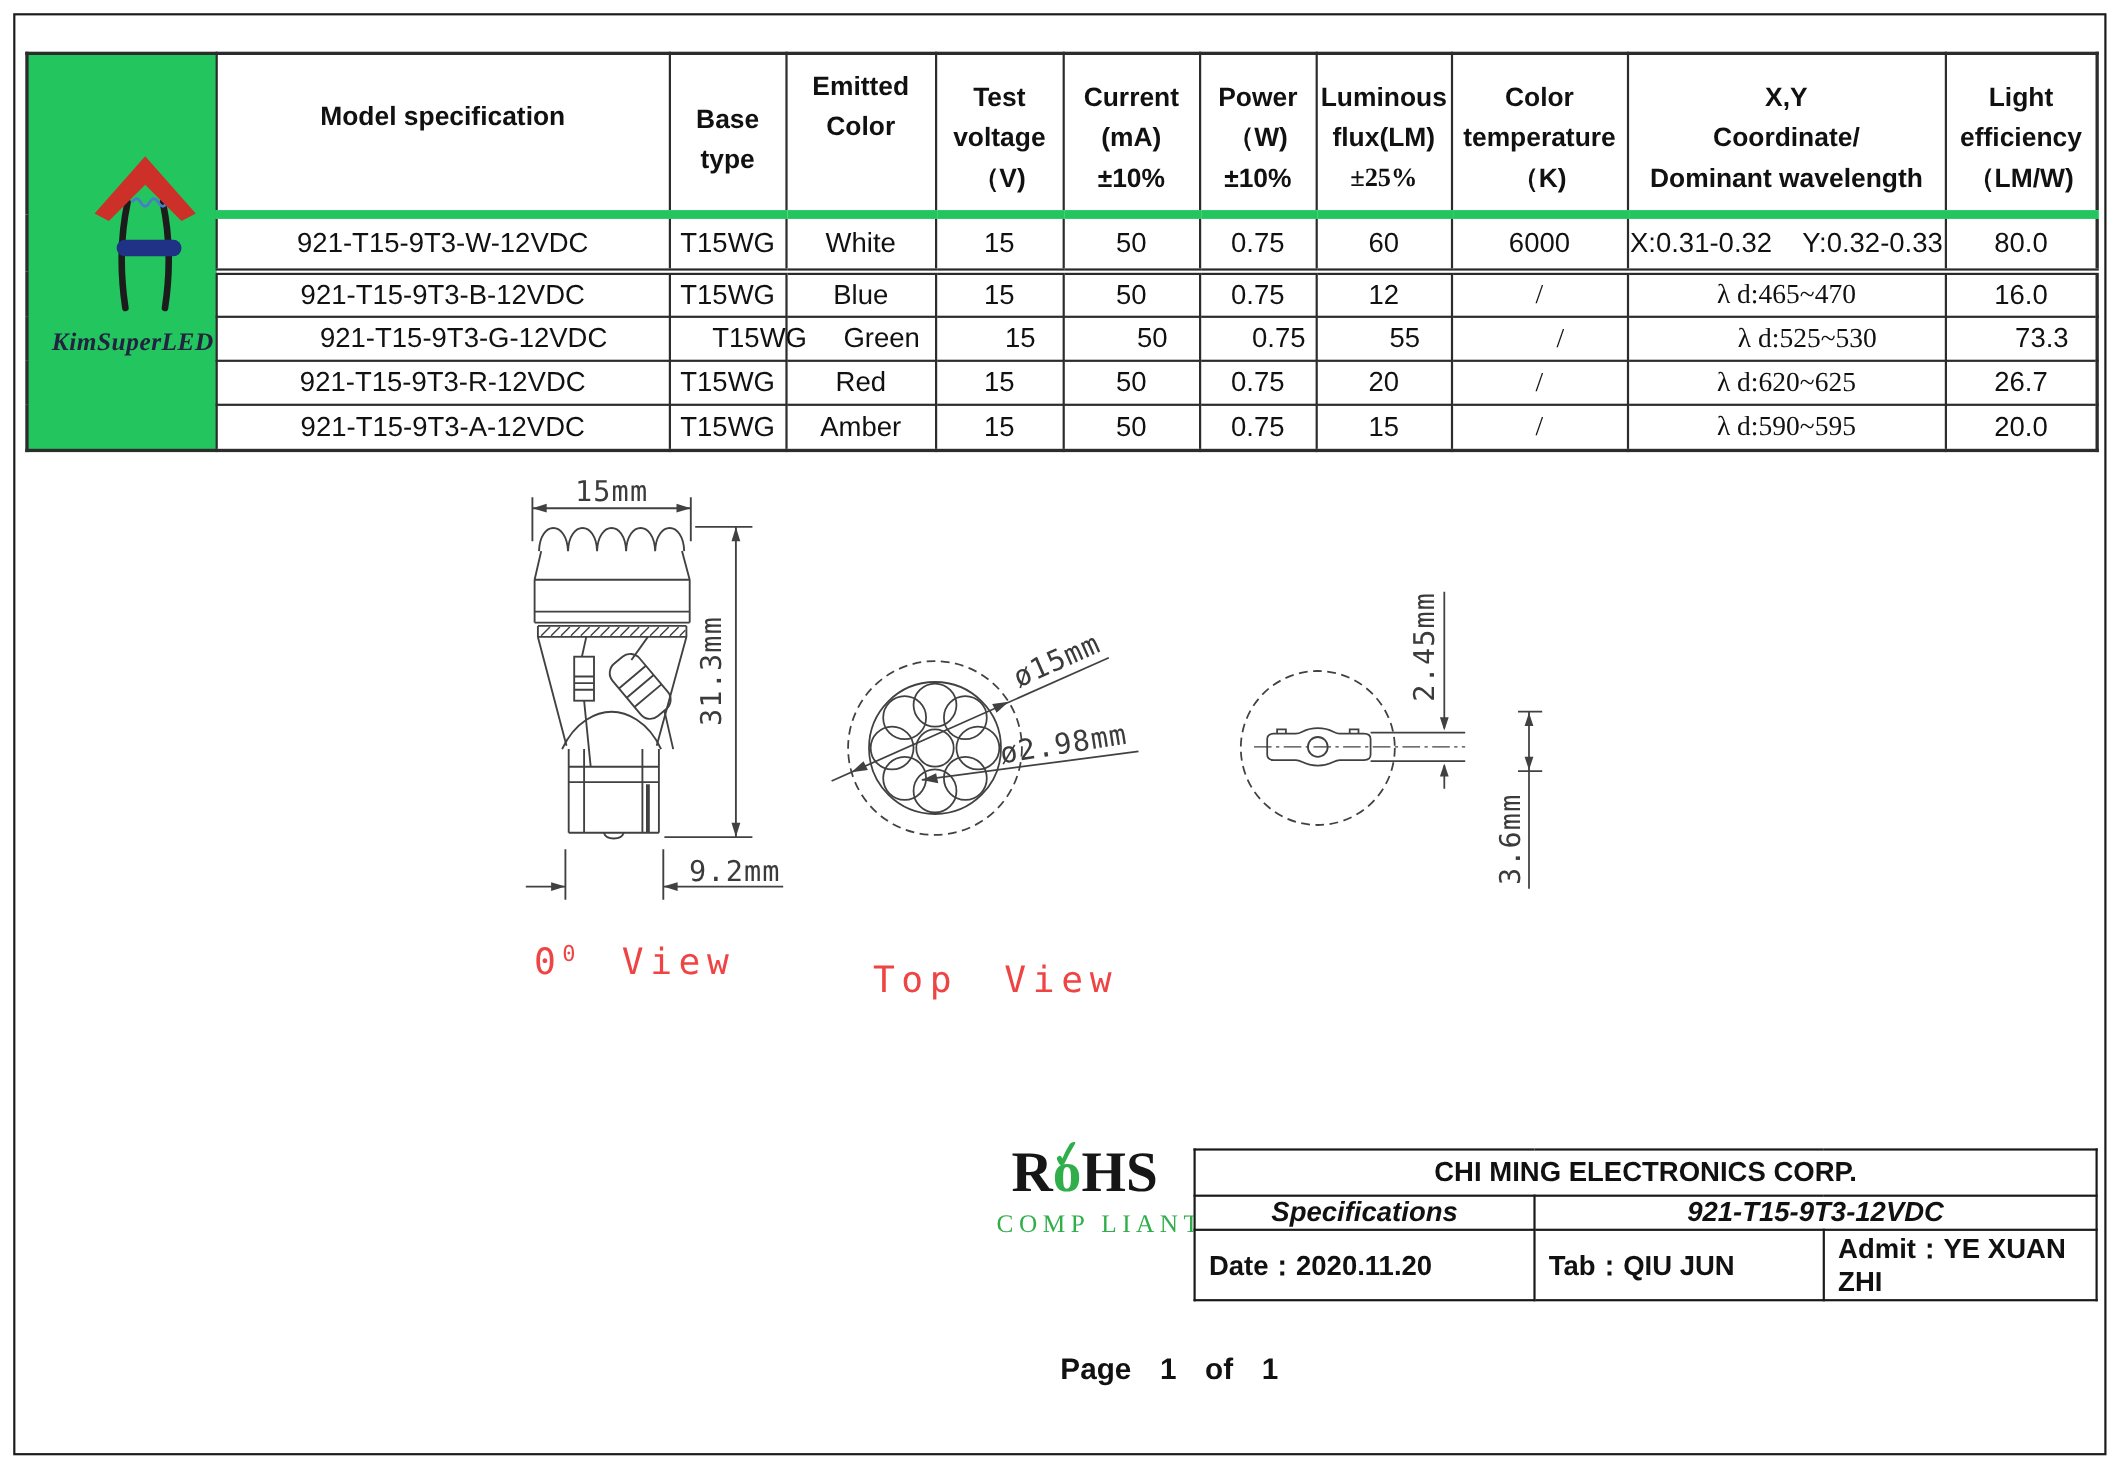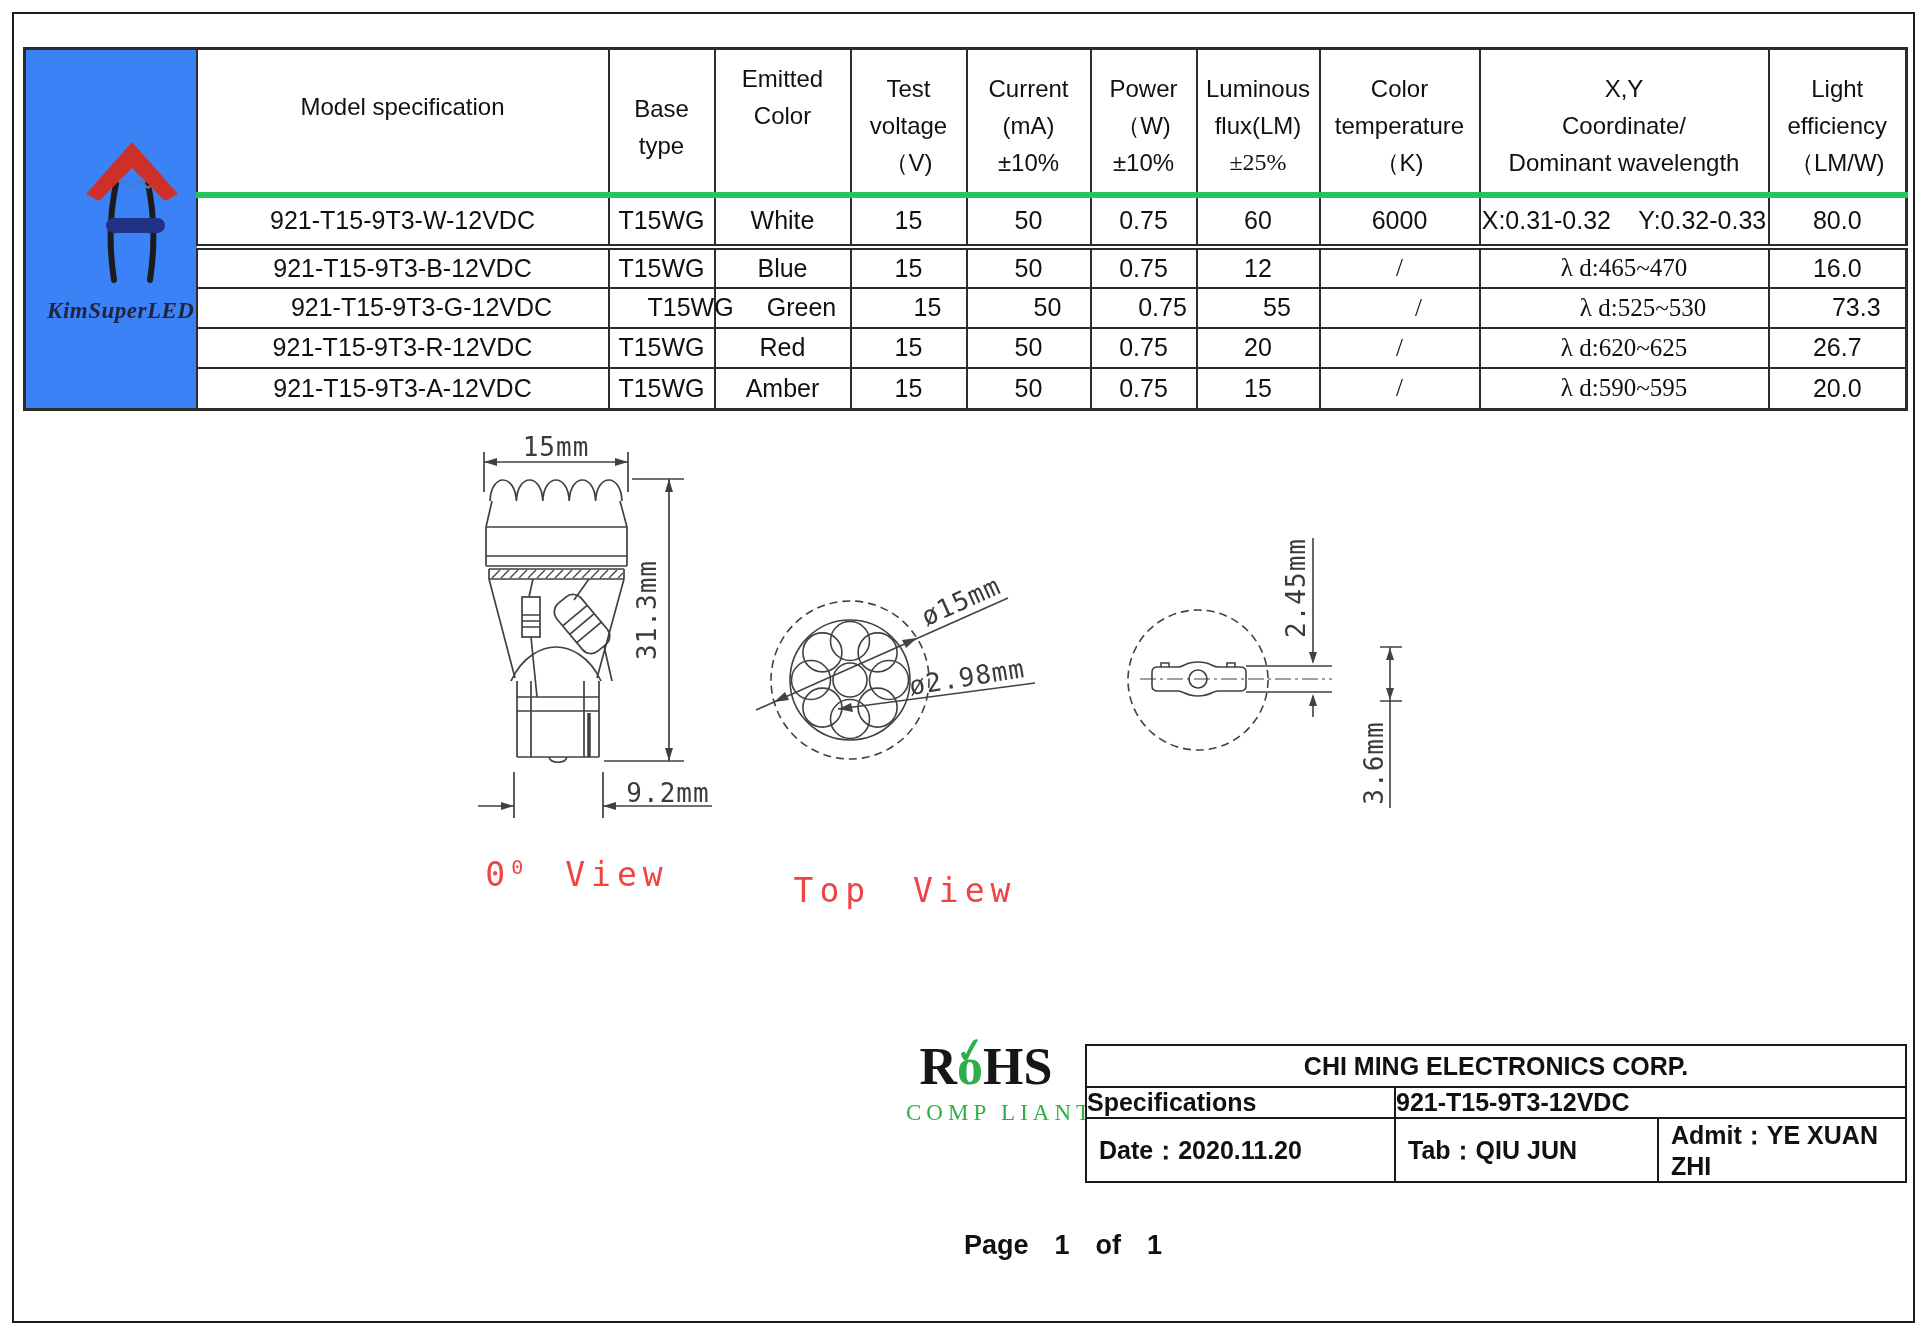--- a/index.html
+++ b/index.html
@@ -6,37 +6,37 @@
   body { background:#ffffff; font-family:"Liberation Sans", sans-serif; }
   .page { position:relative; width:1928px; height:1334px; background:#fff; overflow:hidden; }
   .page-border { position:absolute; left:12px; top:12px; width:1903px; height:1311px; border:2.5px solid #1c1c1c; }
 
   
   table.spec { position:absolute; left:23px; top:47px; width:1882px; border-collapse:collapse; table-layout:fixed; background:#fff; }
   table.spec, table.spec td, table.spec th { border:2px solid #2c2c2c; }
   table.spec { border-width:3px; }
   table.spec th { font-weight:400; font-size:24px; text-align:center; vertical-align:top; line-height:37px; color:#111; }
   table.spec td { font-size:25px; text-align:center; vertical-align:middle; color:#111; }
-  tr.hdr > th { border-bottom:6px solid #22c55e; height:146px; }
+  tr.hdr > th { border-bottom:8px solid #22c55e; height:146px;font-weight:bold; }
   tr.r1 > td { border-bottom:6px double #2a2a2a; height:52px; }
   tr.r2 > td { height:41px; }
   tr.r3 > td { height:40px;padding-left:38px; }
   tr.r4 > td { height:40px; }
   tr.r5 > td { height:42px; }
   th .hl { display:block; }
   th.h-model { padding-top:38px; }
   th.h-base  { padding-top:40px; }
   th.h-c3    { padding-top:20px; }
   th.h-emitted { vertical-align:bottom; }
   th.h-emitted .lift { position:relative; top:10px; }
   .hl-serif { font-family:"Liberation Serif", serif; }
   td.xysp { white-space:pre; font-size:24px; }
   td.lambda { font-family:"Liberation Serif", serif; font-size:26px; }
   td.slash { font-family:"Liberation Serif", serif; font-size:28px; }
-  td.logocell { vertical-align:top; text-align:center; background:#3b82f6;padding-left:20px; }
+  td.logocell { vertical-align:top; text-align:center; background:#22c55e;padding-left:20px; }
   .brand-text { display:block; margin-top:12px; font-family:"Liberation Serif", serif; font-style:italic; font-weight:700; font-size:23px; color:#23233f; letter-spacing:0.5px; }
 
   
   svg.drawings { position:absolute; left:0; top:0; }
   .dim-label { position:absolute; font-family:"DejaVu Sans Mono", monospace; font-size:26px; color:#3b3b3b; white-space:nowrap; letter-spacing:1px; }
   .rot-90 { transform:translate(-50%,-50%) rotate(-90deg); }
   .rot-24 { transform:translate(-50%,-50%) rotate(-24deg); }
   .rot-9  { transform:translate(-50%,-50%) rotate(-9deg); }
   .view-label { position:absolute; transform:translate(-50%,-50%); font-family:"DejaVu Sans Mono", monospace; font-size:33px; color:#ef4444; letter-spacing:6px; word-spacing:16px; white-space:nowrap; }
   .view-label sup { font-size:20px; letter-spacing:0; }
@@ -45,21 +45,21 @@
   .rohs { position:absolute; left:906px; top:1038px; width:160px; text-align:center; }
   .rohs-line1 { position:relative; display:inline-block; font-family:"Liberation Serif", serif; font-weight:600; font-size:52px; line-height:58px; color:#161616; }
   .rohs-o { color:#2fae4a; }
   .rohs-check { position:absolute; left:36px; top:-16px; font-size:34px; font-weight:700; color:#2fae4a; transform:rotate(-8deg); }
   .rohs-line2 { margin-top:4px; font-family:"Liberation Serif", serif; font-size:23px; letter-spacing:5px; color:#2fae4a; white-space:nowrap; }
 
   
   table.company { position:absolute; left:1085px; top:1044px; width:820px; border-collapse:collapse; table-layout:fixed; background:#fff; }
   table.company td { border:2.5px solid #1a1a1a; font-size:25px; font-weight:600; color:#111; }
   td.co-title { height:42px; text-align:center; font-size:28px; font-weight:700; color:#e8352c; }
-  tr.co-r2 td { height:26px; text-align:left; }
+  tr.co-r2 td { height:26px; text-align:center;font-style:italic; }
   tr.co-r3 td { height:44px; text-align:left; padding-left:12px; }
 
   
   .page-footer { position:absolute; left:1063px; top:1245px; transform:translate(-50%,-50%); display:flex; gap:26px; font-size:27px; font-weight:600; color:#111; }
 </style>
 </head>
 <body>
 
 <div class="page">
   <div class="page-border"></div>

